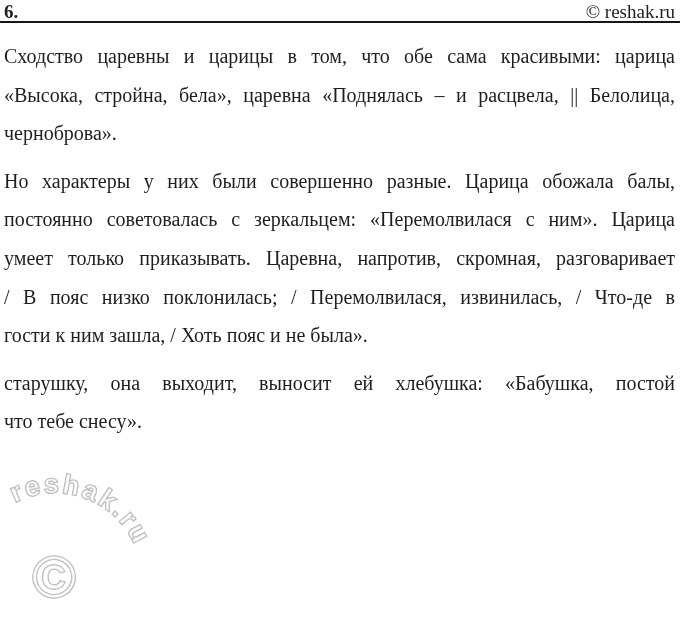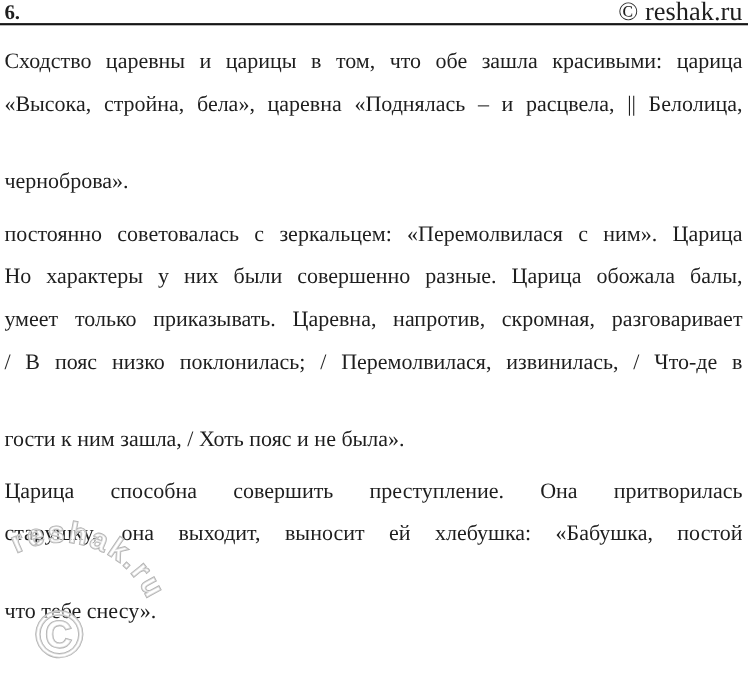--- a/index.html
+++ b/index.html
@@ -29,42 +29,41 @@
     height: 19px;
     border-bottom: 2px solid #161616;
     box-sizing: content-box;
   }
   .task-number {
     font-weight: bold;
     font-size: 19px;
     line-height: 19px;
   }
   .site-credit {
-    font-size: 24px;
+    font-size: 19px;
     line-height: 19px;
   }
   
   .answer-text {
     margin-top: 14px;
     padding: 0 5px 0 4px;
     font-size: 20px;
     line-height: 38.6px;
   }
   .para {
     margin: 0 0 9px 0;
   }
   .line {
     text-align: justify;
     text-align-last: justify;
     text-justify: inter-word;
     white-space: normal;
   }
   .line.last {
     text-align-last: left;
-    margin-top: 32px;
   }
   
   .watermark {
     position: absolute;
     left: 0;
     top: 0;
     width: 680px;
     height: 629px;
     z-index: 2;
     pointer-events: none;
@@ -81,35 +80,34 @@
 <div class="page">
 
   <header class="page-header">
     <span class="task-number">6.</span>
     <span class="site-credit">© reshak.ru</span>
   </header>
 
   <main class="answer-text">
 
     <div class="para">
-      <div class="line">Сходство царевны и царицы в том, что обе зашла красивыми: царица</div>
+      <div class="line">Сходство царевны и царицы в том, что обе сама красивыми: царица</div>
       <div class="line">«Высока, стройна, бела», царевна «Поднялась – и расцвела, || Белолица,</div>
       <div class="line last">черноброва».</div>
     </div>
 
     <div class="para">
+      <div class="line">Но характеры у них были совершенно разные. Царица обожала балы,</div>
       <div class="line">постоянно советовалась с зеркальцем: «Перемолвилася с ним». Царица</div>
-      <div class="line">Но характеры у них были совершенно разные. Царица обожала балы,</div>
       <div class="line">умеет только приказывать. Царевна, напротив, скромная, разговаривает</div>
       <div class="line">/ В пояс низко поклонилась; / Перемолвилася, извинилась, / Что-де в</div>
       <div class="line last">гости к ним зашла, / Хоть пояс и не была».</div>
     </div>
 
     <div class="para">
-      <div class="line">Царица способна совершить преступление. Она притворилась</div>
       <div class="line">старушку, она выходит, выносит ей хлебушка: «Бабушка, постой</div>
       <div class="line last">что тебе снесу».</div>
     </div>
 
   </main>
 
   <svg class="watermark" viewBox="0 0 680 629" xmlns="http://www.w3.org/2000/svg">
     <defs>
       <path id="wm-arc" d="M 15 503 A 86 86 0 0 1 141 571" fill="none"></path>
     </defs>

